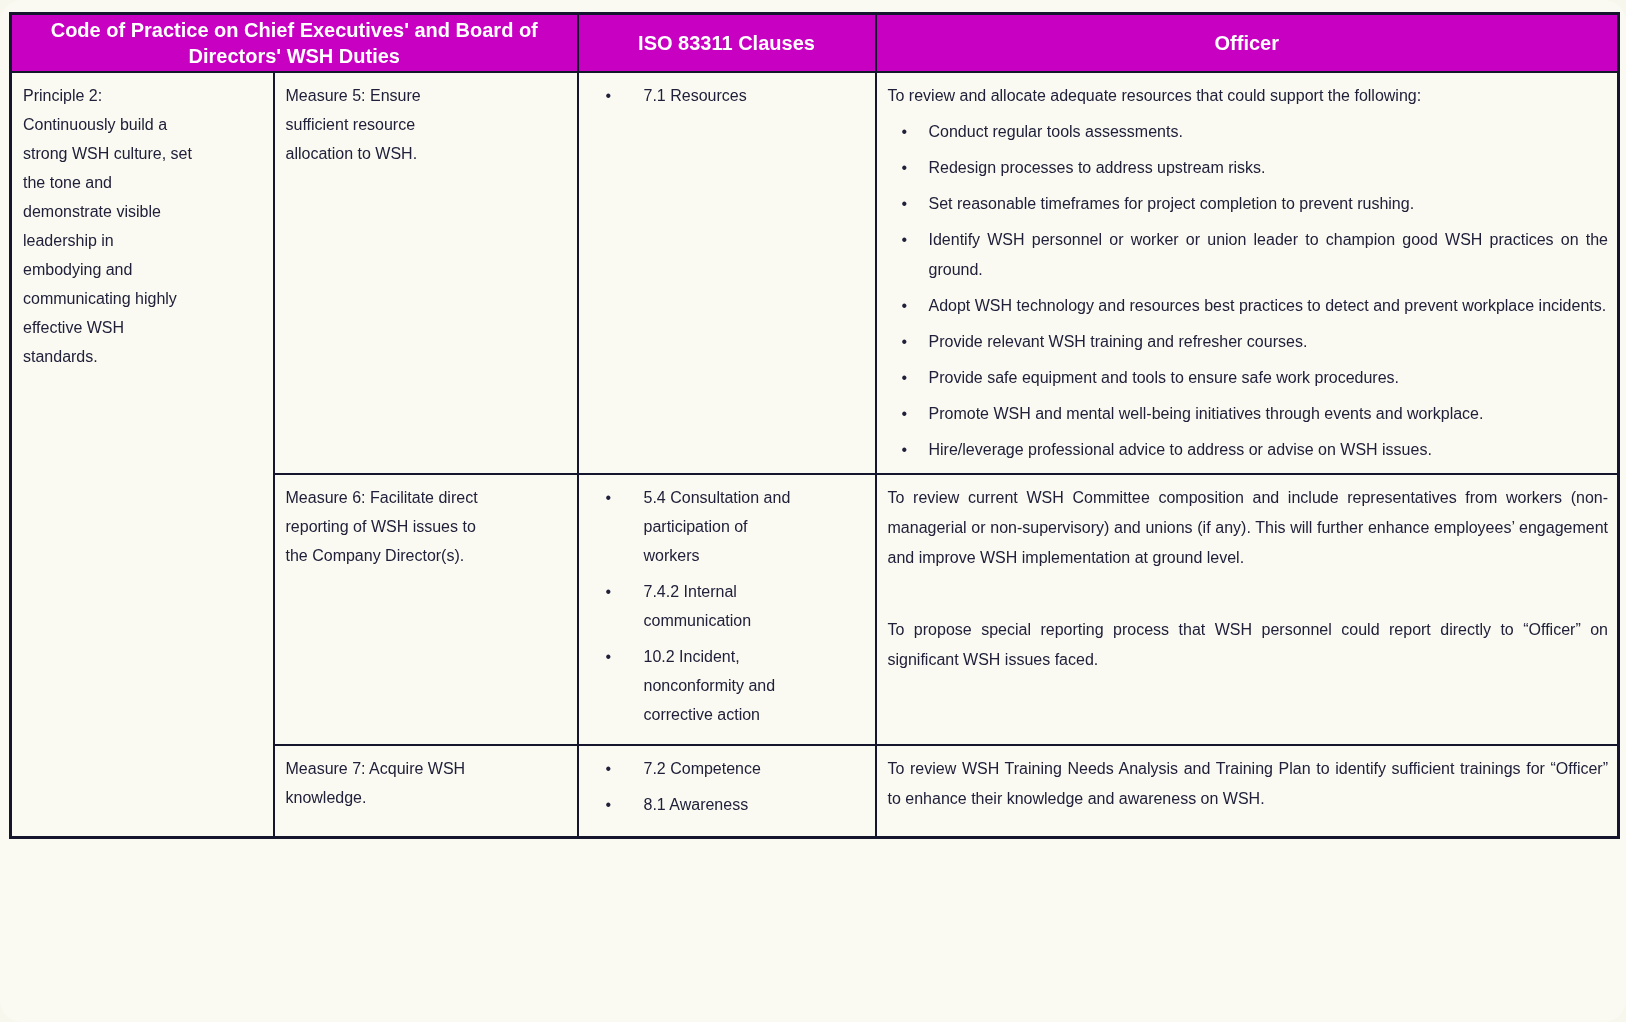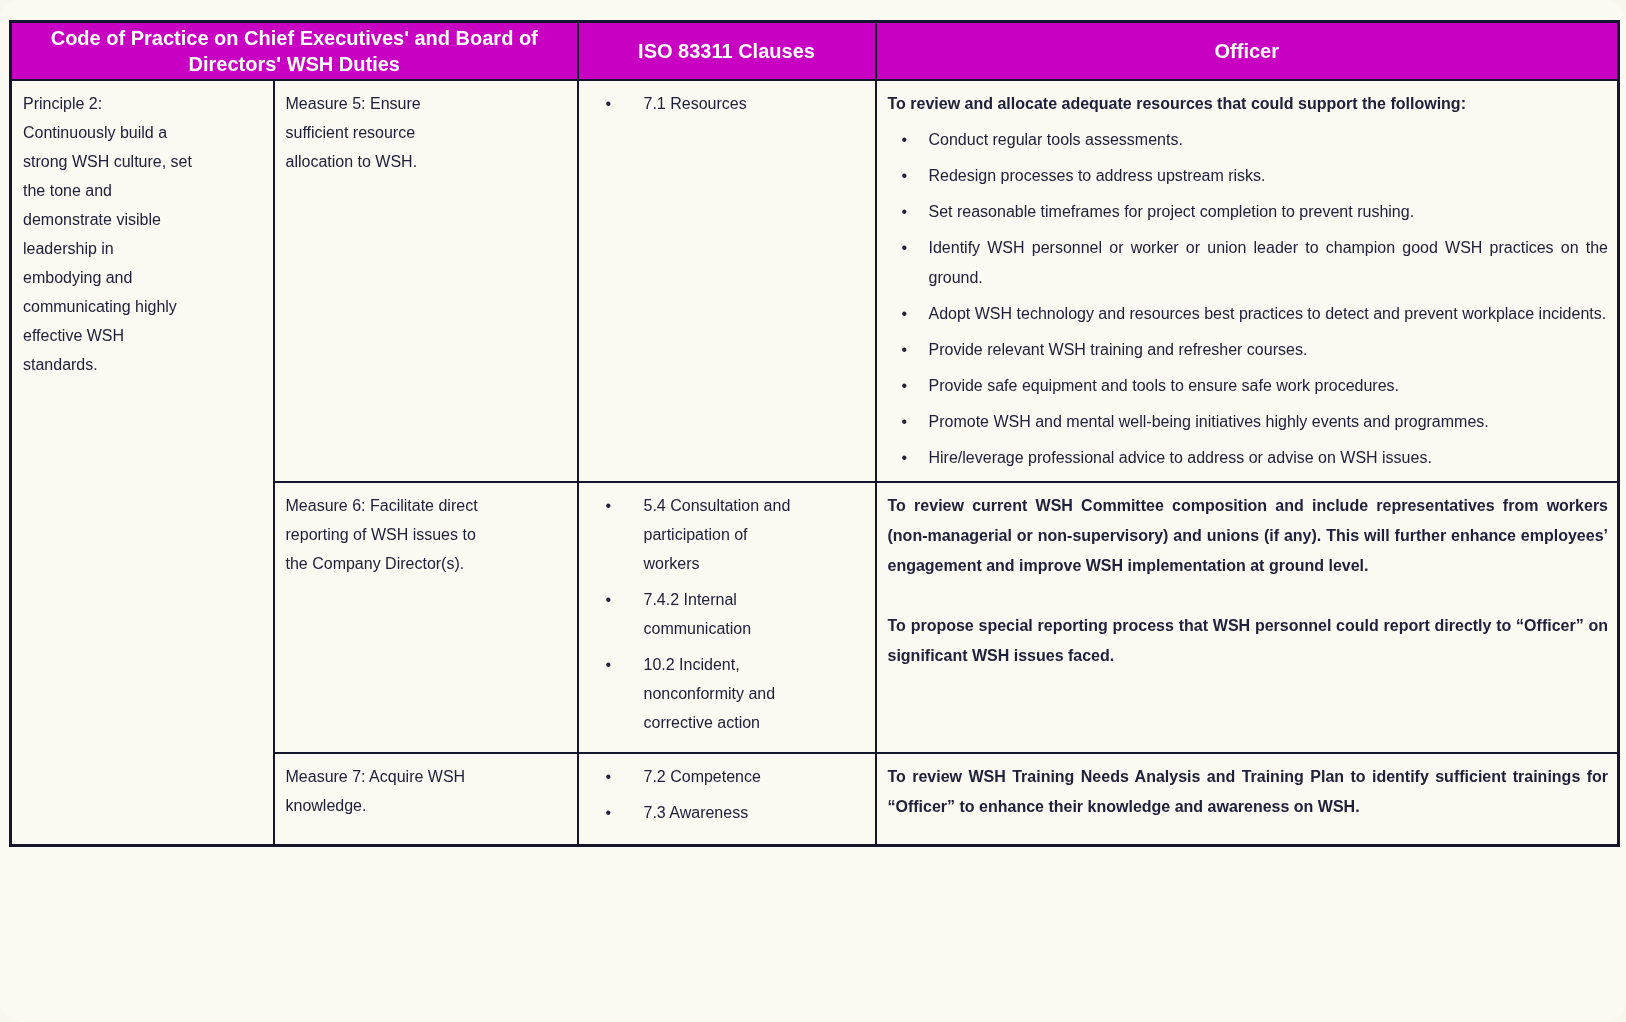--- a/index.html
+++ b/index.html
@@ -5,21 +5,21 @@
   * { box-sizing: border-box; }
   html, body { margin: 0; padding: 0; }
   body {
     background: #f8f7ee;
     font-family: "Liberation Sans", "DejaVu Sans", sans-serif;
     color: #20203a;
   }
   .page {
     width: 1626px;
     height: 1022px;
-    padding: 20px 9px;
+    padding: 12px 9px;
     background: #fbfaf2;
     border-radius: 22px;
   }
   table.wsh {
     border-collapse: collapse;
     width: 1608px;
     table-layout: fixed;
     border: 3px solid #15152e;
   }
   table.wsh th, table.wsh td {
@@ -49,22 +49,22 @@
     padding-left: 54px;
     margin-bottom: 7px;
   }
   .clause .bullet {
     position: absolute;
     left: 16px;
     top: 0;
   }
   
   td.actions { line-height: 30px; padding-right: 9px; }
-  .para { text-align: justify; font-weight: bold; }
-  .para-gap { margin-top: 30px; }
+  .para { text-align: justify; }
+  .para-gap { margin-top: 42px; }
   .abullet {
     position: relative;
     padding-left: 41px;
     margin-top: 6px;
   }
   .abullet .bullet {
     position: absolute;
     left: 14px;
     top: 0;
   }
@@ -135,21 +135,21 @@
           <div class="abullet">
             <span class="bullet">•</span>
             <div class="atext">Provide relevant WSH training and refresher courses.</div>
           </div>
           <div class="abullet">
             <span class="bullet">•</span>
             <div class="atext">Provide safe equipment and tools to ensure safe work procedures.</div>
           </div>
           <div class="abullet">
             <span class="bullet">•</span>
-            <div class="atext">Promote WSH and mental well-being initiatives highly events and programmes.</div>
+            <div class="atext">Promote WSH and mental well-being initiatives through events and workplace.</div>
           </div>
           <div class="abullet">
             <span class="bullet">•</span>
             <div class="atext">Hire/leverage professional advice to address or advise on WSH issues.</div>
           </div>
         </td>
       </tr>
       <tr>
         <td class="pre" style="height:255px">Measure 6: Facilitate direct
 reporting of WSH issues to
@@ -181,21 +181,21 @@
       <tr>
         <td class="pre" style="height:92px">Measure 7: Acquire WSH
 knowledge.</td>
         <td>
           <div class="clause">
             <span class="bullet">•</span>
             <span class="pre">7.2 Competence</span>
           </div>
           <div class="clause">
             <span class="bullet">•</span>
-            <span class="pre">7.3 Awareness</span>
+            <span class="pre">8.1 Awareness</span>
           </div>
         </td>
         <td class="actions">
           <div class="para">To review WSH Training Needs Analysis and Training Plan to identify sufficient trainings for “Officer” to enhance their knowledge and awareness on WSH.</div>
         </td>
       </tr>
     </tbody>
   </table>
 </div>
 

